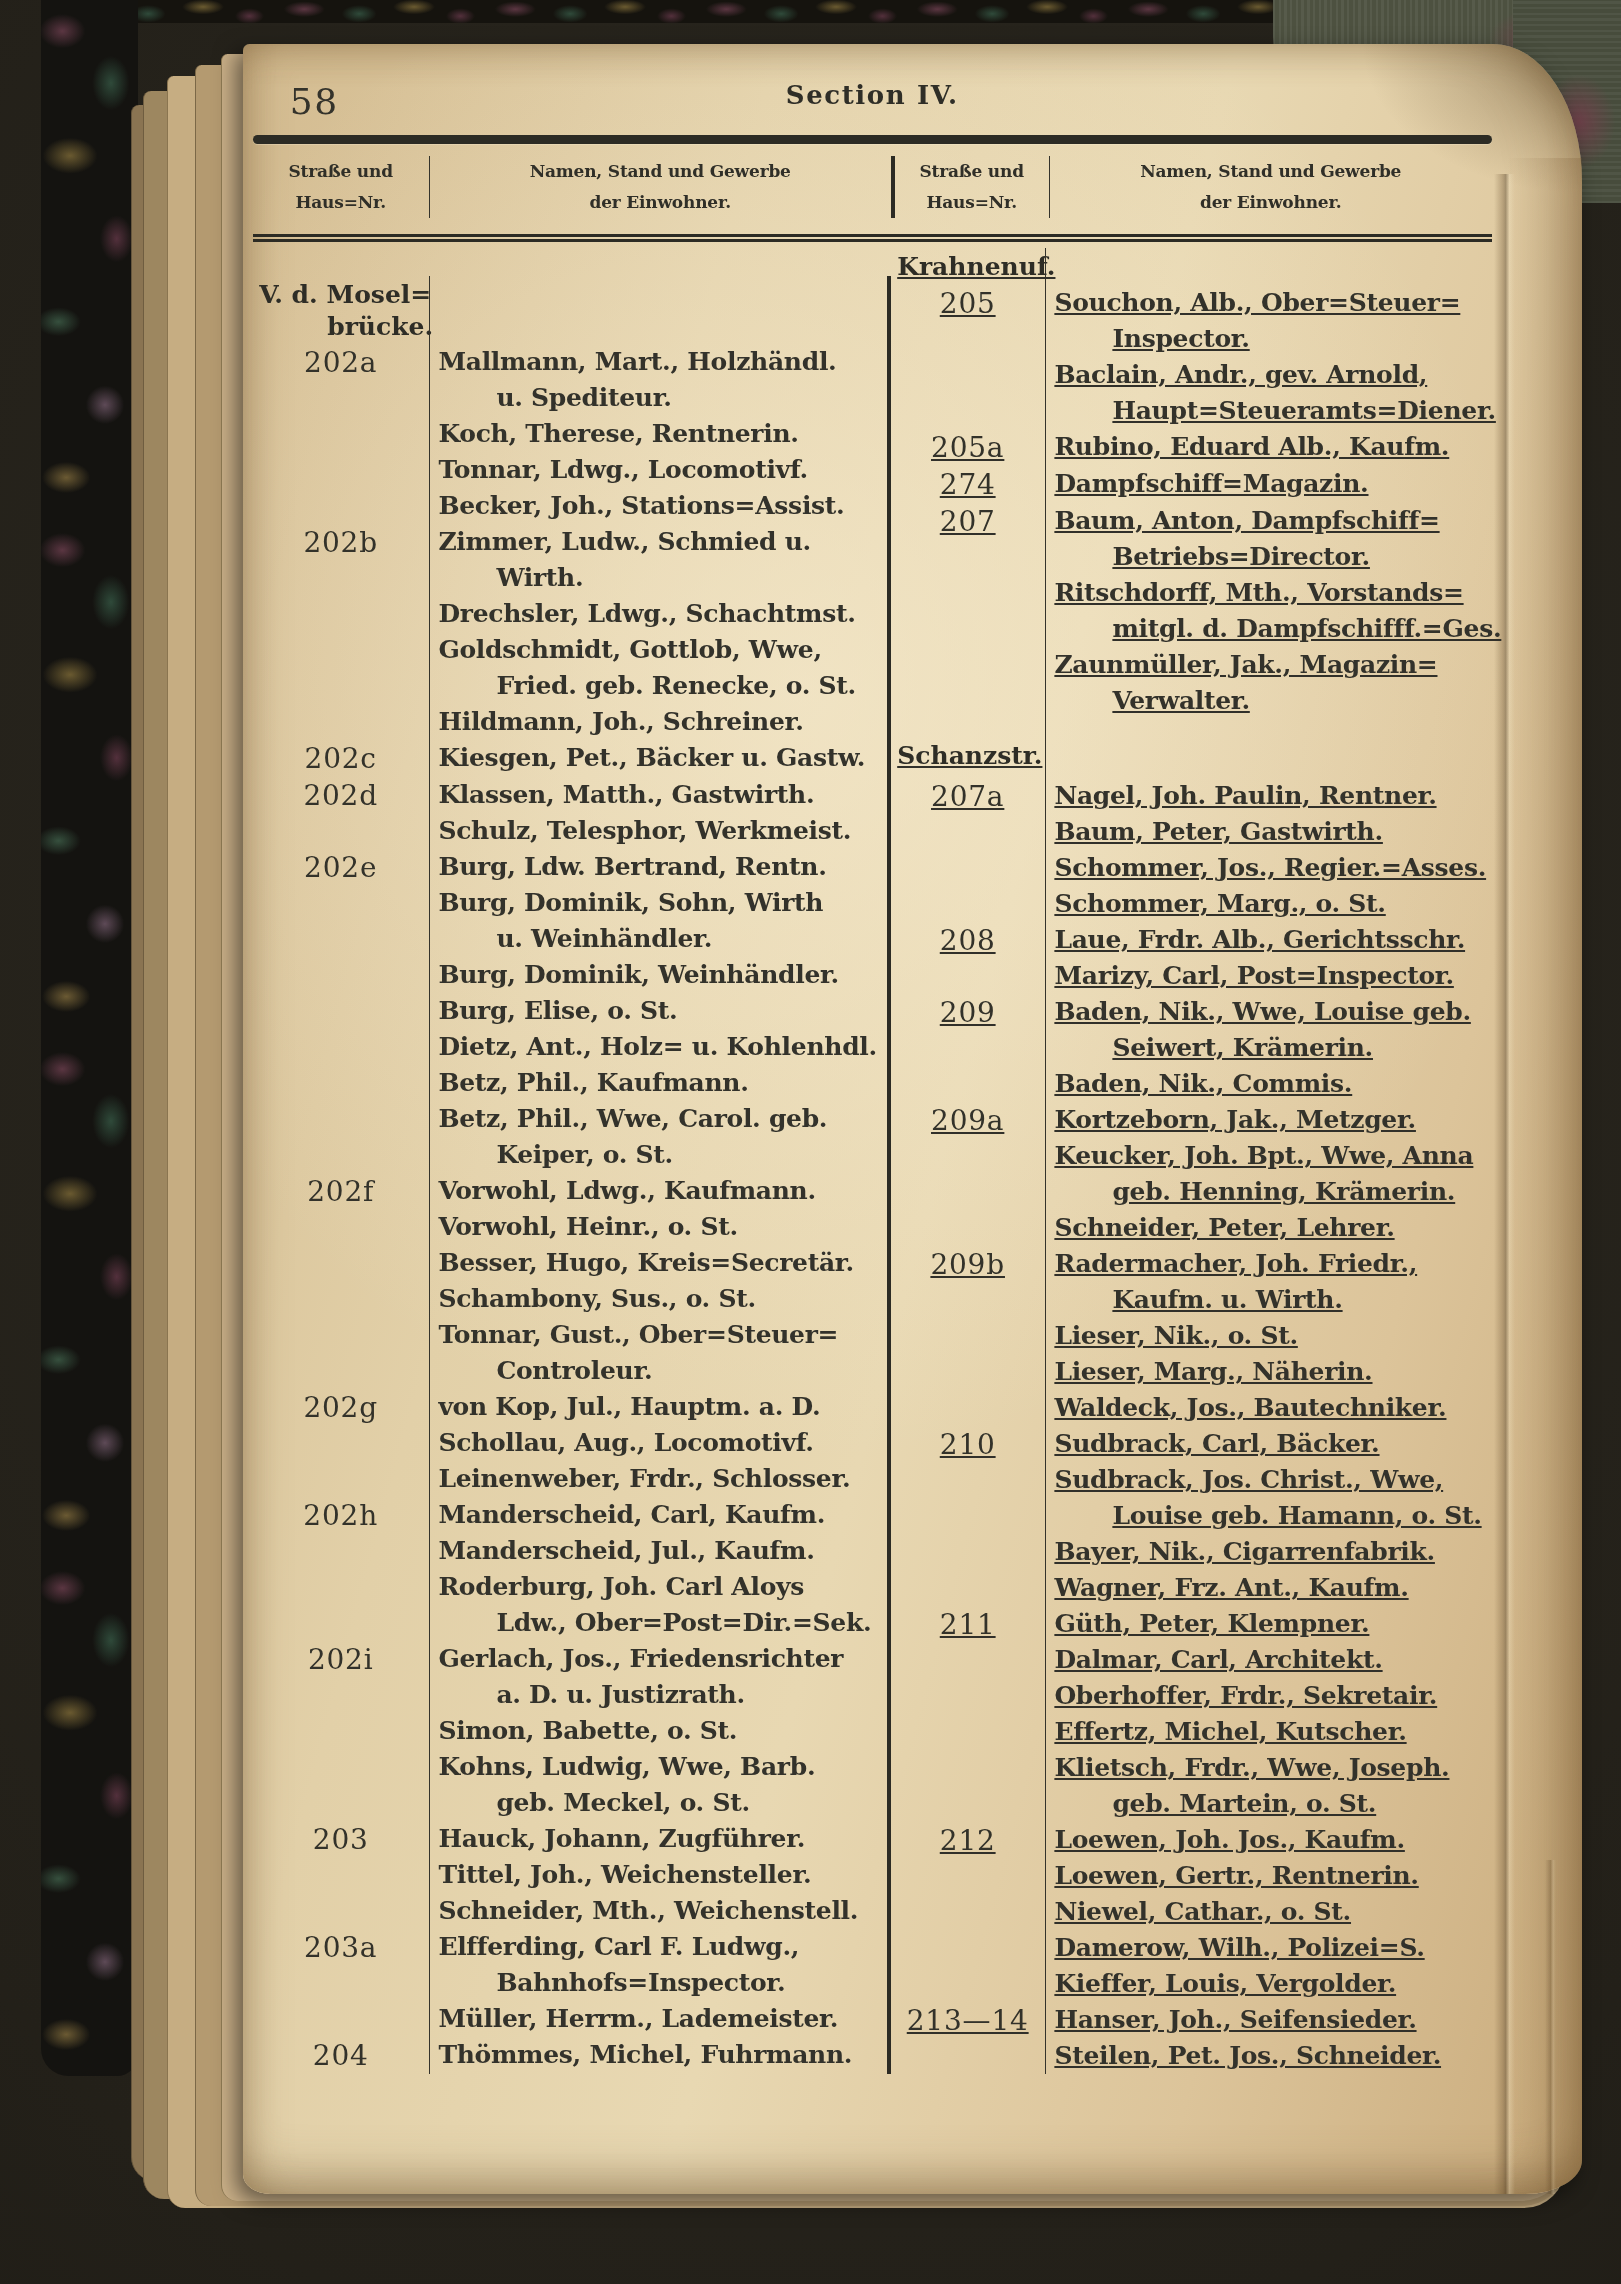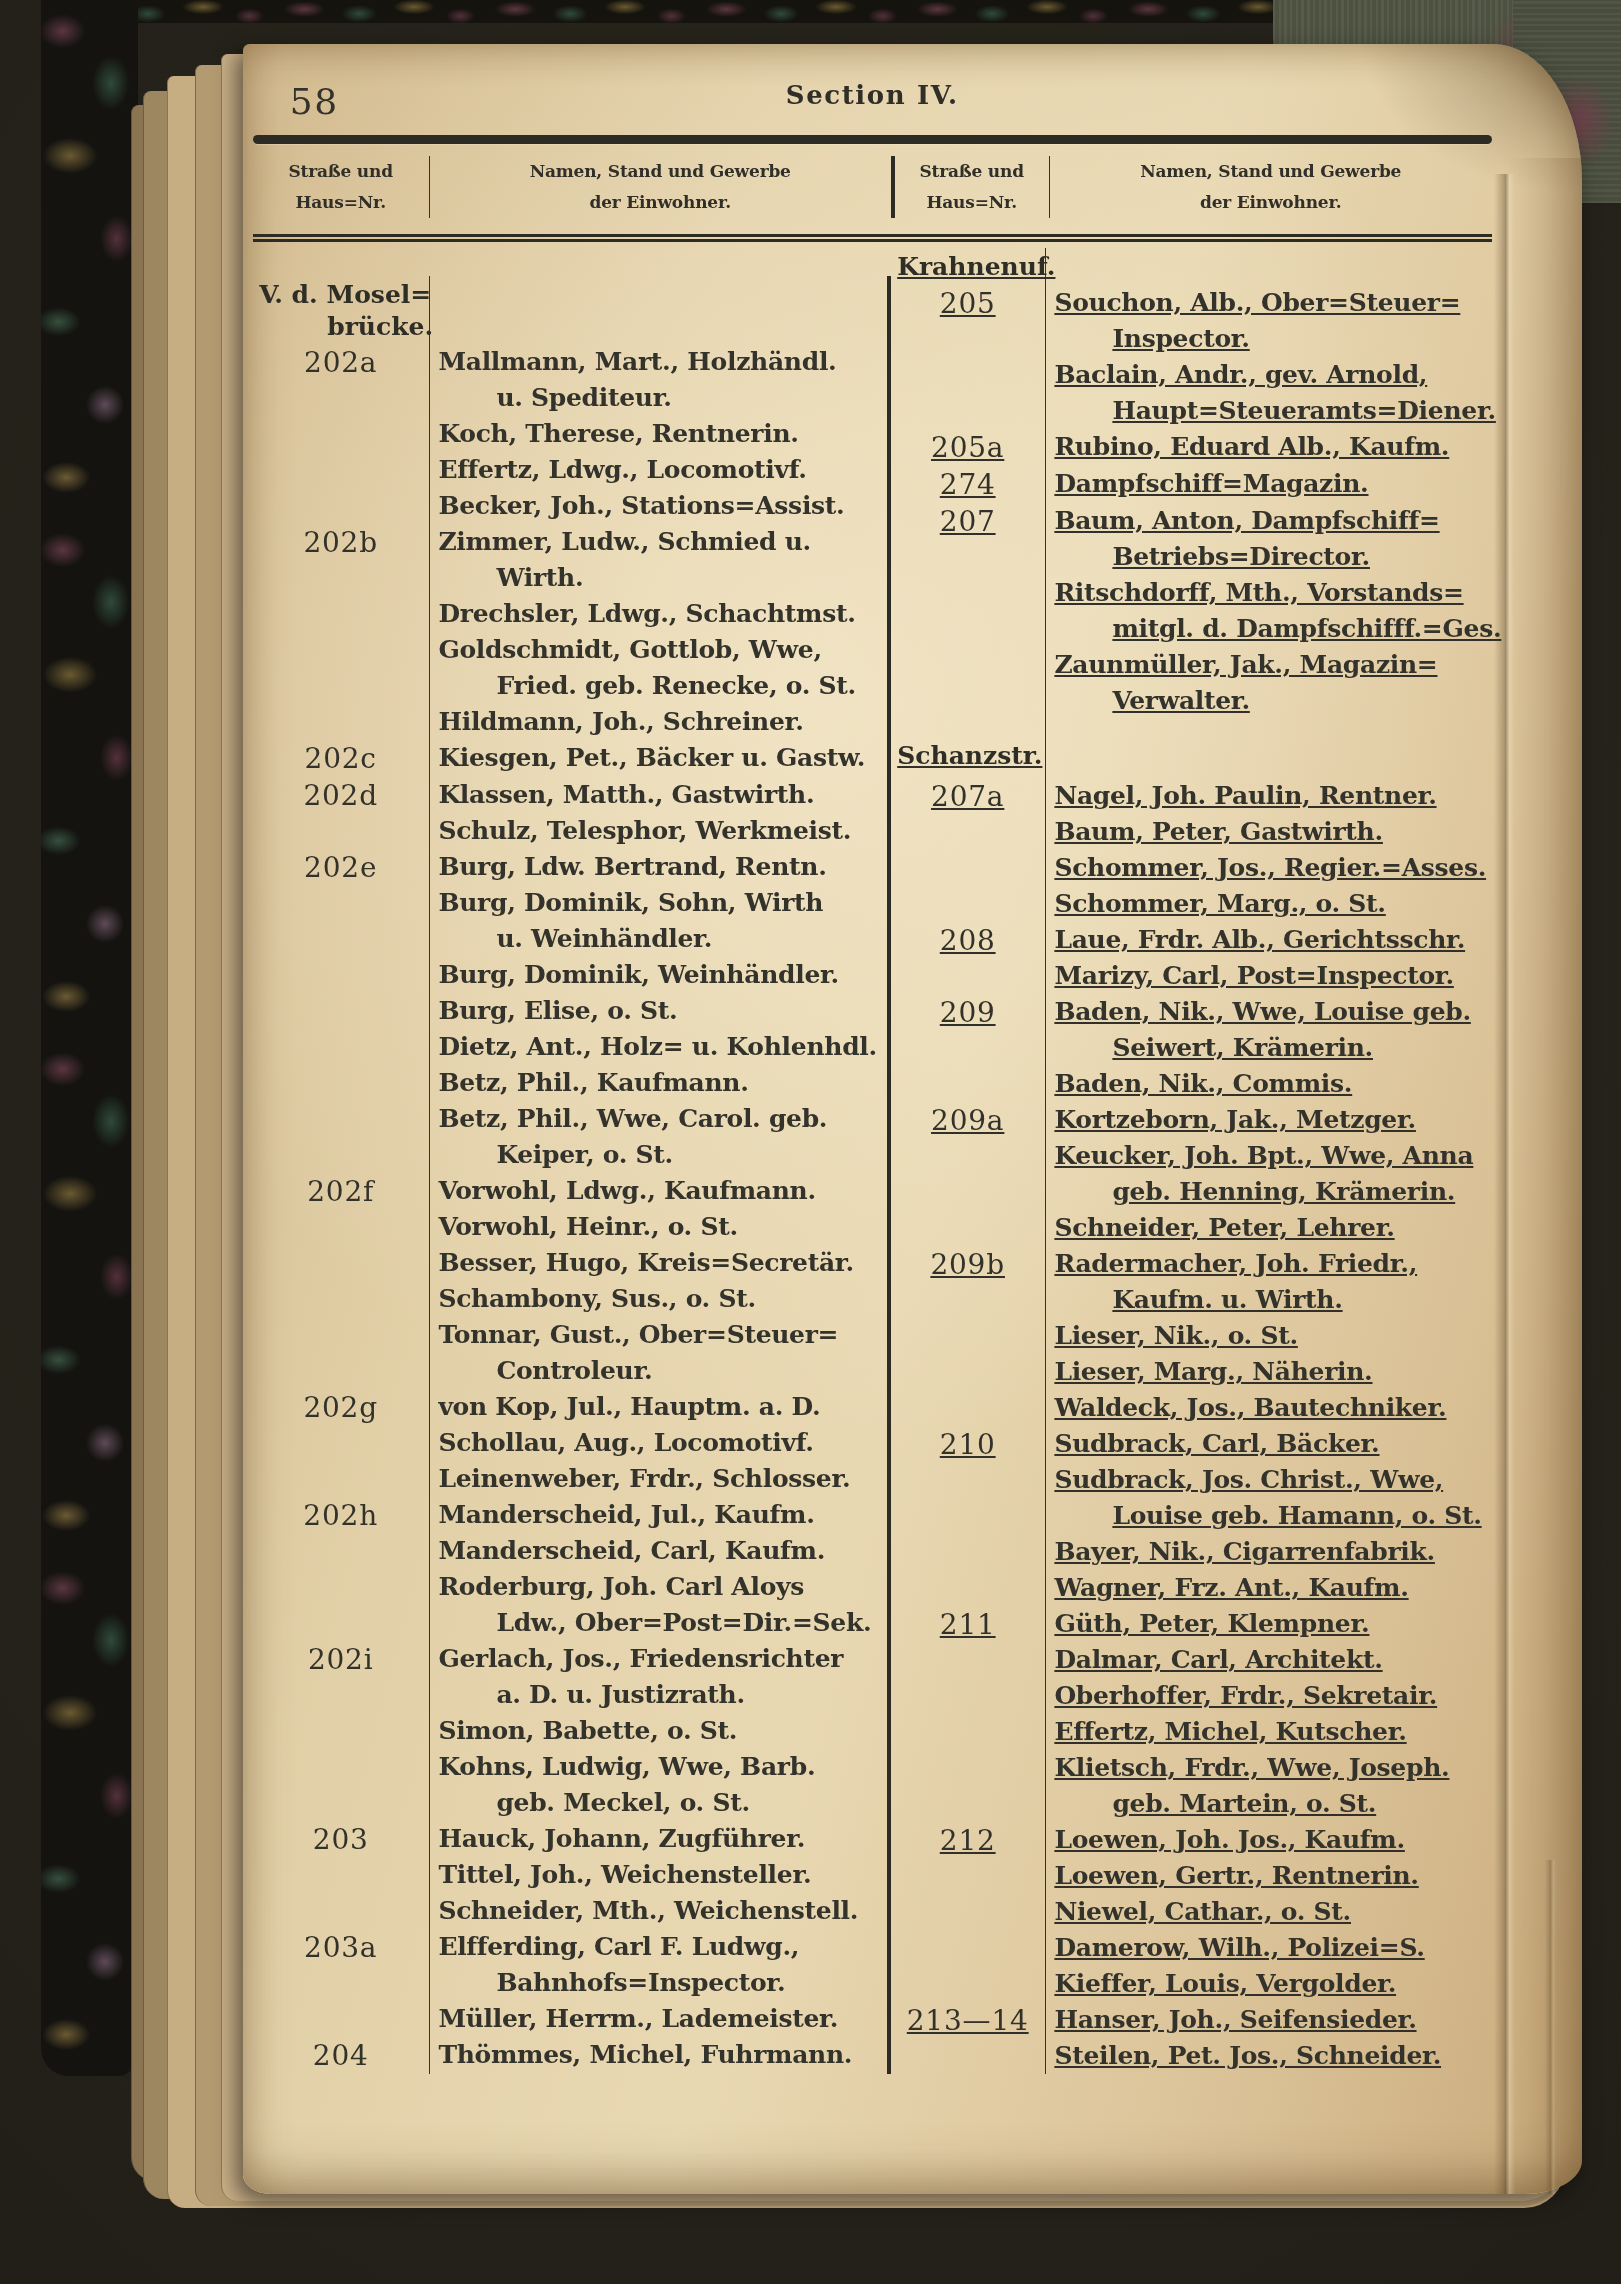--- a/index.html
+++ b/index.html
@@ -172,21 +172,21 @@
               <div class="street-row">
                 <div class="street-ln">V. d. Mosel=</div>
                 <div class="street-ln ind">brücke.</div>
               </div>
               <div class="entry">
                 <div class="num">202a</div>
                 <div class="lines">
                   <div class="ln">Mallmann, Mart., Holzhändl.</div>
                   <div class="ln ind">u. Spediteur.</div>
                   <div class="ln">Koch, Therese, Rentnerin.</div>
-                  <div class="ln">Effertz, Ldwg., Locomotivf.</div>
+                  <div class="ln">Tonnar, Ldwg., Locomotivf.</div>
                   <div class="ln">Becker, Joh., Stations=Assist.</div>
                 </div>
               </div>
               <div class="entry">
                 <div class="num">202b</div>
                 <div class="lines">
                   <div class="ln">Zimmer, Ludw., Schmied u.</div>
                   <div class="ln ind">Wirth.</div>
                   <div class="ln">Drechsler, Ldwg., Schachtmst.</div>
                   <div class="ln">Goldschmidt, Gottlob, Wwe,</div>
@@ -236,22 +236,22 @@
                 <div class="num">202g</div>
                 <div class="lines">
                   <div class="ln">von Kop, Jul., Hauptm. a. D.</div>
                   <div class="ln">Schollau, Aug., Locomotivf.</div>
                   <div class="ln">Leinenweber, Frdr., Schlosser.</div>
                 </div>
               </div>
               <div class="entry">
                 <div class="num">202h</div>
                 <div class="lines">
+                  <div class="ln">Manderscheid, Carl, Kaufm.</div>
                   <div class="ln">Manderscheid, Jul., Kaufm.</div>
-                  <div class="ln">Manderscheid, Carl, Kaufm.</div>
                   <div class="ln">Roderburg, Joh. Carl Aloys</div>
                   <div class="ln ind">Ldw., Ober=Post=Dir.=Sek.</div>
                 </div>
               </div>
               <div class="entry">
                 <div class="num">202i</div>
                 <div class="lines">
                   <div class="ln">Gerlach, Jos., Friedensrichter</div>
                   <div class="ln ind">a. D. u. Justizrath.</div>
                   <div class="ln">Simon, Babette, o. St.</div>

